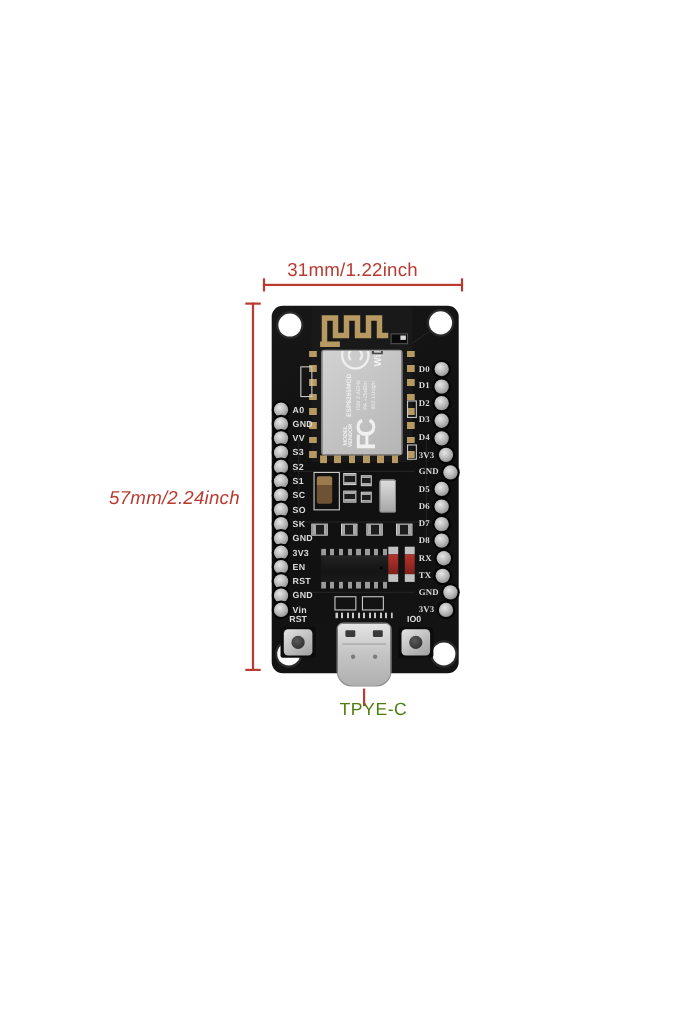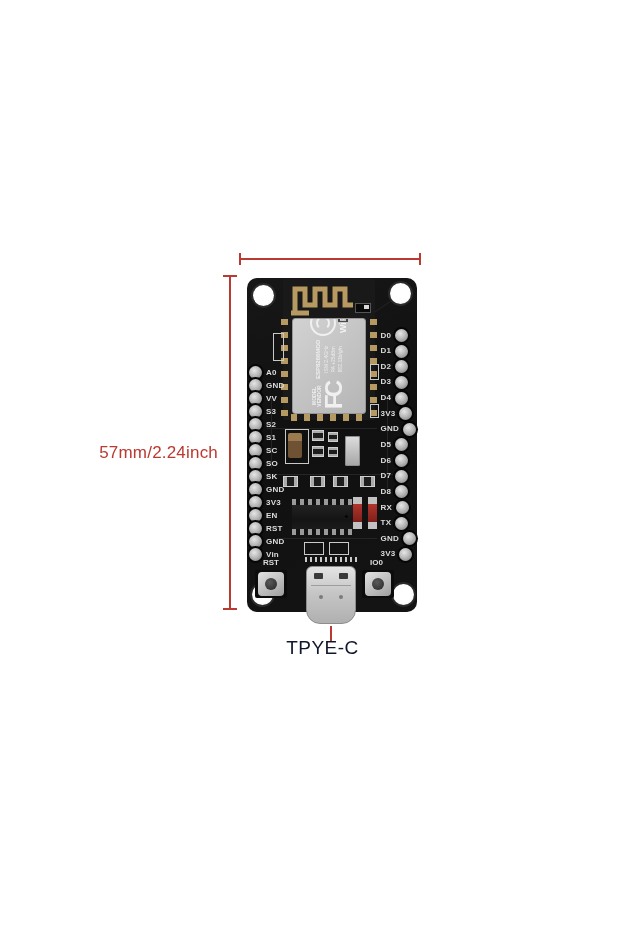--- a/index.html
+++ b/index.html
@@ -2,30 +2,30 @@
 <html><head>
 <meta charset="utf-8">
 <style>
   html,body{margin:0;padding:0;background:#fff;}
   .stage{position:relative;width:621px;height:931px;background:#ffffff;overflow:hidden;
          font-family:"Liberation Sans",sans-serif;}
 
   
   .dim-label{position:absolute;color:#b93a30;font-size:17px;letter-spacing:.2px;}
   .dim-label.top{left:238px;top:236px;width:165px;text-align:center;}
-  .dim-label.left{left:28px;top:443px;width:190px;text-align:right;}
+  .dim-label.left{left:28px;top:443px;width:190px;text-align:right;font-style:italic;}
   .dim-line-h{position:absolute;left:239px;top:258px;width:182px;height:2px;background:#b93a30;}
   .dim-line-h::before,.dim-line-h::after{content:"";position:absolute;top:-5px;width:2px;height:12px;background:#b93a30;}
   .dim-line-h::before{left:0;} .dim-line-h::after{right:0;}
   .dim-line-v{position:absolute;left:229px;top:275px;width:2px;height:335px;background:#b93a30;}
   .dim-line-v::before,.dim-line-v::after{content:"";position:absolute;left:-6px;width:14px;height:2px;background:#b93a30;}
   .dim-line-v::before{top:0;} .dim-line-v::after{bottom:0;}
   .pointer-line{position:absolute;left:330px;top:626px;width:2px;height:16px;background:#b93a30;}
-  .connector-label{position:absolute;left:260px;top:637px;width:125px;text-align:center;
-                   color:#0f172a;font-size:19px;letter-spacing:.5px;}
+  .connector-label{position:absolute;left:277px;top:637px;width:125px;text-align:center;
+                   color:#4d7c0f;font-size:16px;letter-spacing:.5px;}
 
   
   .board{position:absolute;left:247px;top:278px;width:170px;height:334px;background:
          linear-gradient(160deg,#171717 0%,#101010 45%,#141414 100%);border-radius:10px;}
   .hole{position:absolute;width:21px;height:21px;border-radius:50%;
         background:radial-gradient(circle at 45% 40%, #ffffff 60%, #e8e8e8 100%);
         box-shadow:0 0 0 2px #2a2a2a;}
   .trace{position:absolute;background:#242424;}
 
   
@@ -51,21 +51,21 @@
   .wifi-block{display:flex;flex-direction:column;align-items:center;gap:2px;}
   .swirl{width:22px;height:22px;border-radius:50%;border:2px solid #f0f0f0;position:relative;}
   .swirl::after{content:"";position:absolute;left:4px;top:4px;width:10px;height:10px;
                 border:2px solid #f0f0f0;border-radius:50%;border-left-color:transparent;}
   .wifi-mark{font-size:9px;font-weight:bold;color:#f2f2f2;}
   .wifi-mark .fi{background:#4a4a4a;padding:0 1px;color:#e8e8e8;}
 
   
   .pins{position:absolute;top:51px;height:232px;display:flex;flex-direction:column;justify-content:space-between;}
   .pins.left{left:2px;justify-content:flex-end;}
-  .pins.right{right:1px;}
+  .pins.right{right:1px;font-family:Liberation Serif, serif;}
   .pin-row{display:flex;align-items:center;gap:4px;height:13px;}
   .pin-hole{width:13px;height:13px;border-radius:50%;flex:0 0 auto;
             background:radial-gradient(circle at 40% 35%, #e6e6e6 0%, #b9b9b9 45%, #777 100%);
             box-shadow:0 0 0 2px #060606;}
   .pin-label{font-size:8px;font-weight:bold;color:#dcdcdc;letter-spacing:.2px;line-height:8px;}
 
   
   .silkbox{position:absolute;border:1px solid #c9c9c9;}
   .cap{position:absolute;left:41px;top:155px;width:14px;height:25px;border-radius:2px;
        background:linear-gradient(180deg,#9b7a50 0 30%,#6f5233 30% 100%);}
@@ -96,20 +96,21 @@
   .typec .slot.l{left:7px;} .typec .slot.r{right:7px;}
   .typec .dot{position:absolute;top:28px;width:4px;height:4px;border-radius:50%;background:#7b7b7b;}
   .typec .dot.l{left:12px;} .typec .dot.r{right:12px;}
   .typec .seam{position:absolute;left:4px;right:4px;top:18px;height:1px;background:#9d9d9d;}
 </style>
 </head>
 <body>
 
 <div class="stage">
 
+  <div class="dim-label top">31mm/1.22inch</div>
   <div class="dim-line-h"></div>
   <div class="dim-label left">57mm/2.24inch</div>
   <div class="dim-line-v"></div>
 
   <div class="board">
 
     <div class="trace" style="left:20px;top:150px;width:110px;height:1px;"></div>
     <div class="trace" style="left:26px;top:196px;width:120px;height:1px;"></div>
     <div class="trace" style="left:30px;top:260px;width:100px;height:1px;"></div>
     <div class="trace" style="left:140px;top:120px;width:1px;height:90px;"></div>

